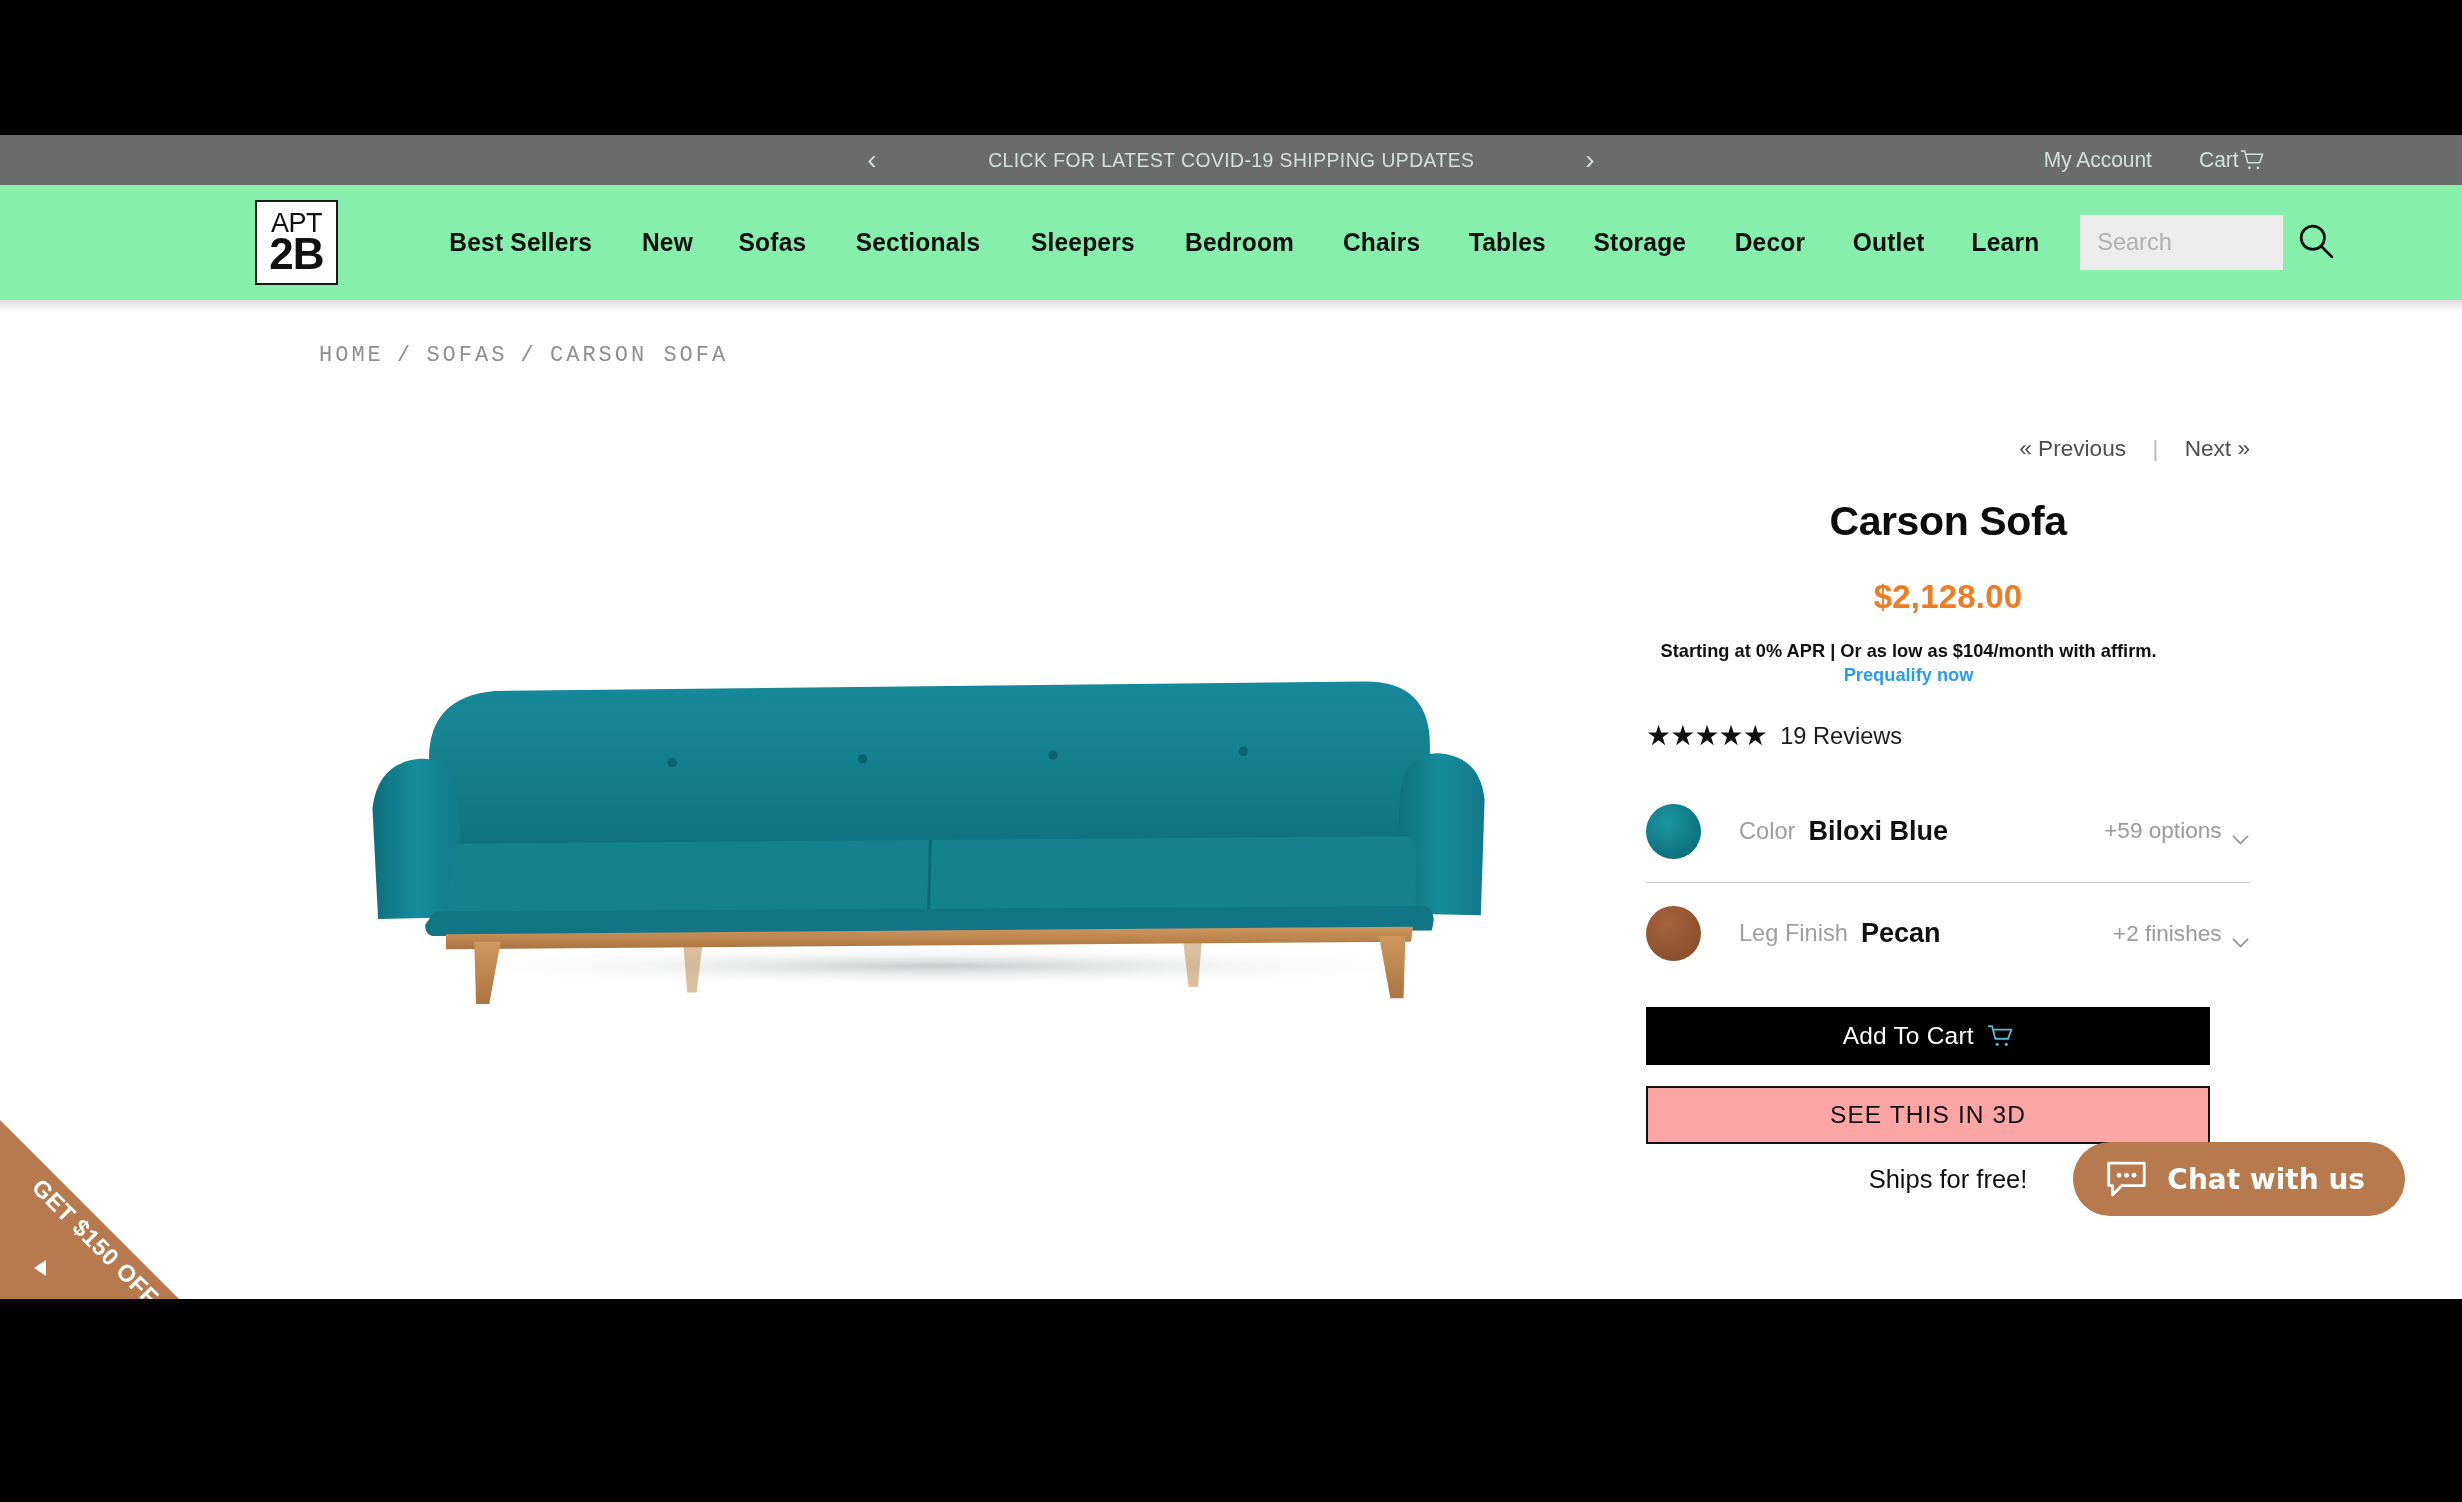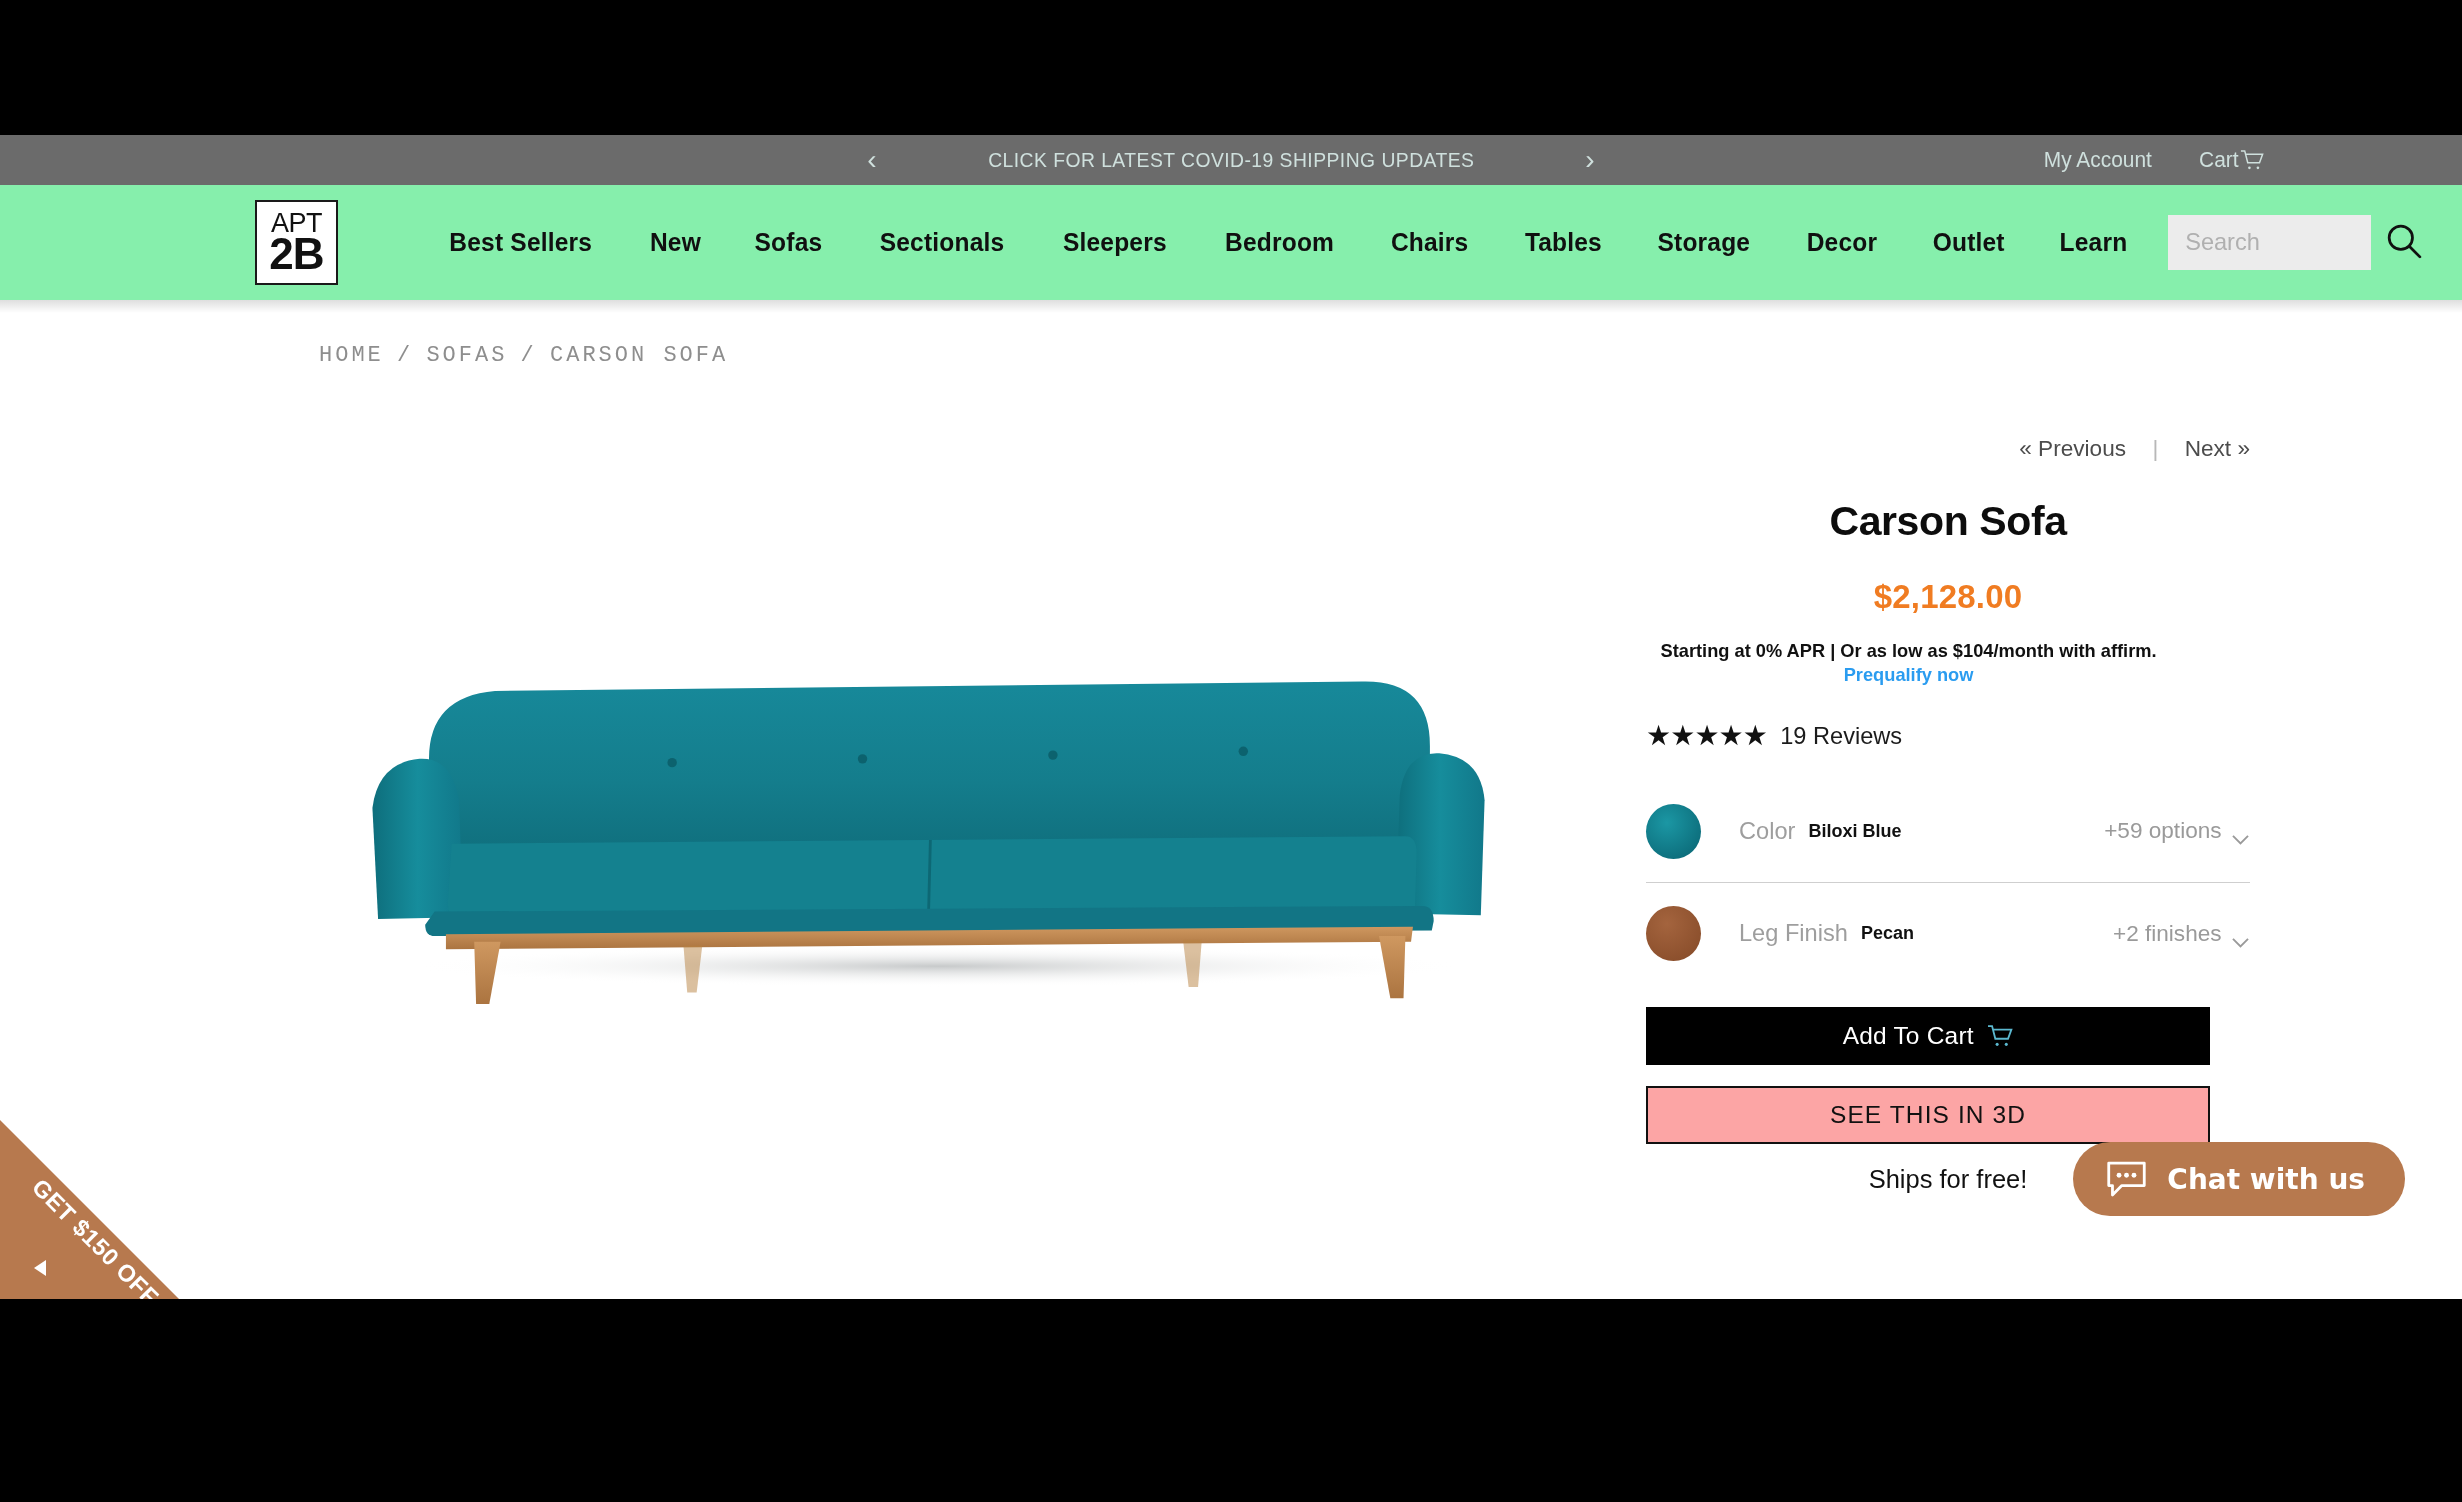--- a/index.html
+++ b/index.html
@@ -92,21 +92,21 @@
     line-height: 0.86;
     cursor: pointer;
     flex: 0 0 auto;
   }
   .logo .l1 { font-size: 27px; font-weight: 400; color: #111; letter-spacing: -0.5px; }
   .logo .l2 { font-size: 44px; font-weight: 700; color: #111; letter-spacing: -0.9px; }
 
   .nav {
     display: flex;
     align-items: center;
-    gap: 8px;
+    gap: 0;
     margin-left: 85px;
   }
   .nav-item {
     font-size: 26.4px;
     font-weight: 700;
     color: #101010;
     padding: 0 21px;
     white-space: nowrap;
     cursor: pointer;
     transform: scaleX(0.93);
@@ -246,21 +246,21 @@
   .swatch.teal { background: radial-gradient(circle at 38% 34%, #1b97a4, #0d6f7d 75%); }
   .swatch.pecan { background: radial-gradient(circle at 38% 32%, #a4643e, #8b4f2c 78%); }
   .opt-label {
     margin-left: 38px;
     font-size: 23.6px;
     color: #9e9e9e;
     font-family: "Liberation Sans Narrow", "Liberation Sans", sans-serif;
   }
   .opt-value {
     margin-left: 13.2px;
-    font-size: 18px;
+    font-size: 27px;
     font-weight: 700;
     color: #111;
     font-family: "Liberation Sans Narrow", "Liberation Sans", sans-serif;
   }
   .opt-more {
     margin-left: auto;
     font-size: 22.6px;
     color: #9a9a9a;
     display: flex; align-items: center; gap: 9.4px;
     font-family: "Liberation Sans Narrow", "Liberation Sans", sans-serif;

